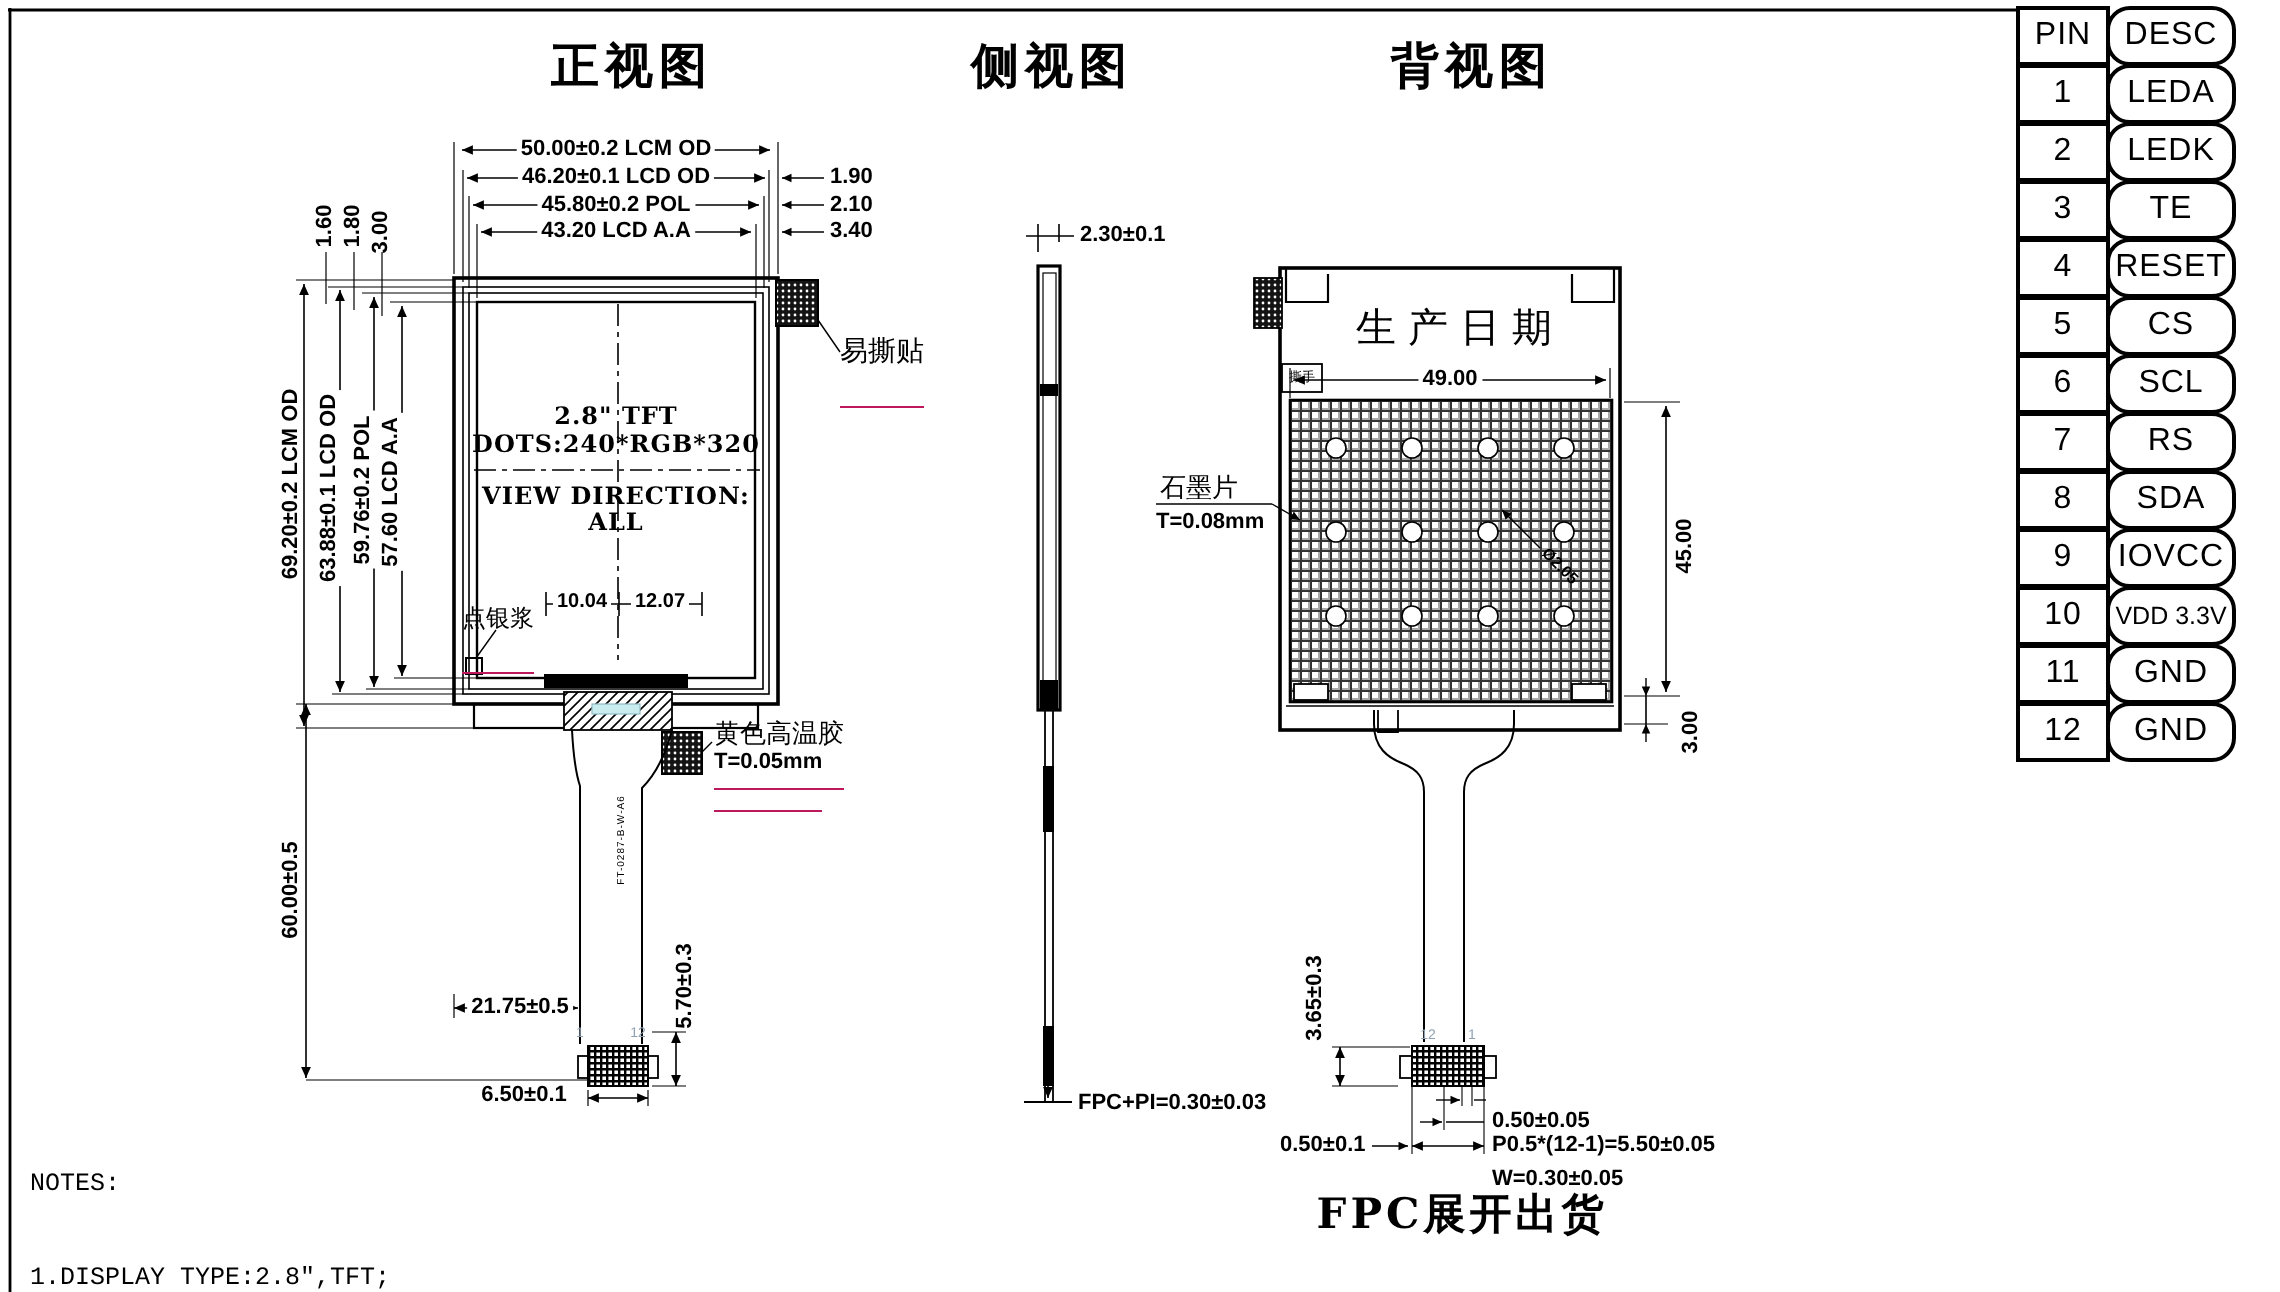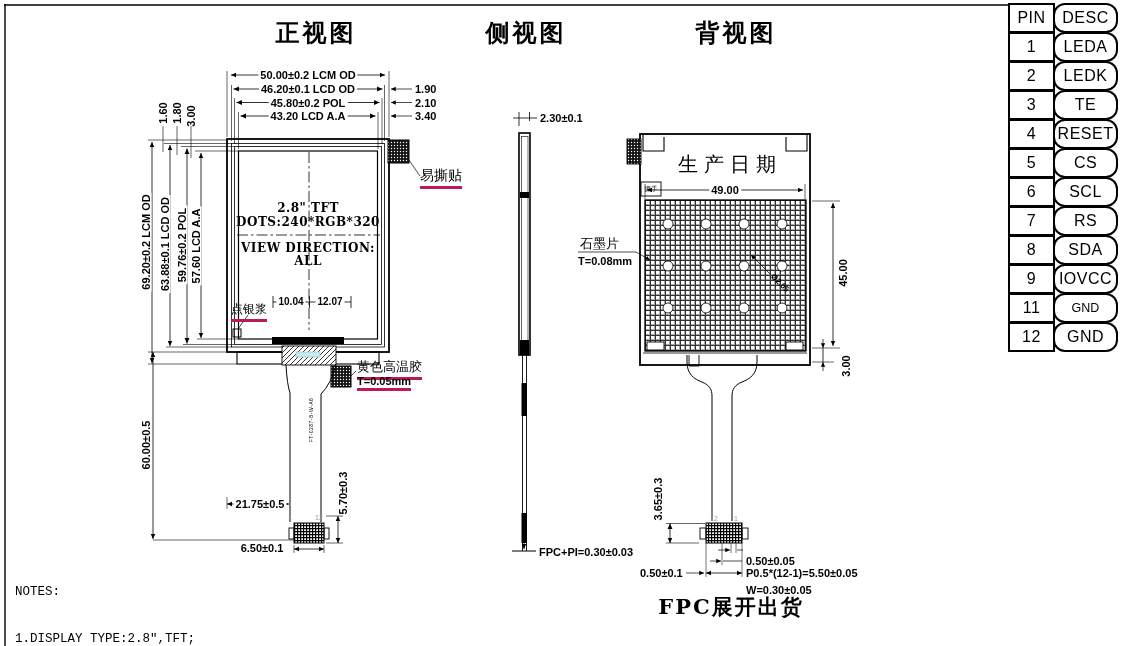--- a/index.html
+++ b/index.html
@@ -16,21 +16,21 @@
   .ttl{font:600 24px "DejaVu Serif",serif;letter-spacing:3px;}
   .ttl2{font:600 21px "DejaVu Serif",serif;letter-spacing:2px;}
   .ctr{font:bold 12px "DejaVu Serif",serif;letter-spacing:0.5px;}
   .cn14{font:14px "DejaVu Sans",sans-serif;}
   .cn13{font:13px "DejaVu Sans",sans-serif;}
   .cn12{font:12px "DejaVu Sans",sans-serif;}
   .cnbig{font:20px "DejaVu Sans",sans-serif;letter-spacing:6px;}
   .tiny{font:6.5px "DejaVu Sans",sans-serif;}
   .s11{font:bold 11px "Liberation Sans",sans-serif;}
   .s10{font:bold 10px "Liberation Sans",sans-serif;}
-  .ul{border-bottom:3px solid #be185d;padding-bottom:1px;}
+  .ul{border-bottom:1px solid #be185d;padding-bottom:18px;}
   .pin{font:7px "Liberation Sans",sans-serif;color:#8fa0b2;}
   .fmark{font:5px "Liberation Sans",sans-serif;letter-spacing:0.5px;}
   .pintable{position:absolute;left:1008px;top:4px;width:110px;}
   .prow{display:flex;height:29px;}
   .pc{box-sizing:border-box;border:2px solid #000;margin:-1px 0 0 0;
       display:flex;align-items:center;justify-content:center;
       font:400 16px "Liberation Sans",sans-serif;letter-spacing:0.5px;background:#fff;}
   .pc1{width:47px;}
   .pc2{flex:1;margin-left:-2px;border-radius:12px;}
   .prow:nth-child(11) .pc2{font-size:12.5px;letter-spacing:0;}
@@ -322,20 +322,24 @@
       </div>
   <div class="prow">
         <div class="pc pc1">8</div>
         <div class="pc pc2">SDA</div>
       </div>
   <div class="prow">
         <div class="pc pc1">9</div>
         <div class="pc pc2">IOVCC</div>
       </div>
   <div class="prow">
+        <div class="pc pc1">10</div>
+        <div class="pc pc2">VDD 3.3V</div>
+      </div>
+  <div class="prow">
         <div class="pc pc1">11</div>
         <div class="pc pc2">GND</div>
       </div>
   <div class="prow">
         <div class="pc pc1">12</div>
         <div class="pc pc2">GND</div>
       </div>
 </div>
 
 <div class="notes">

